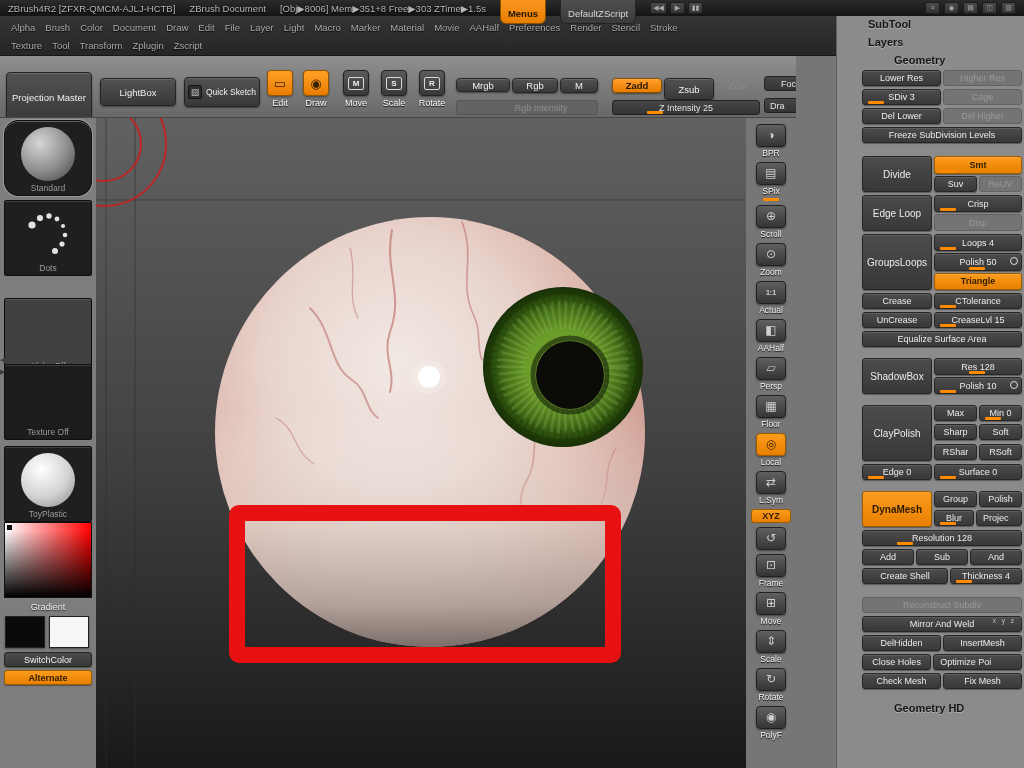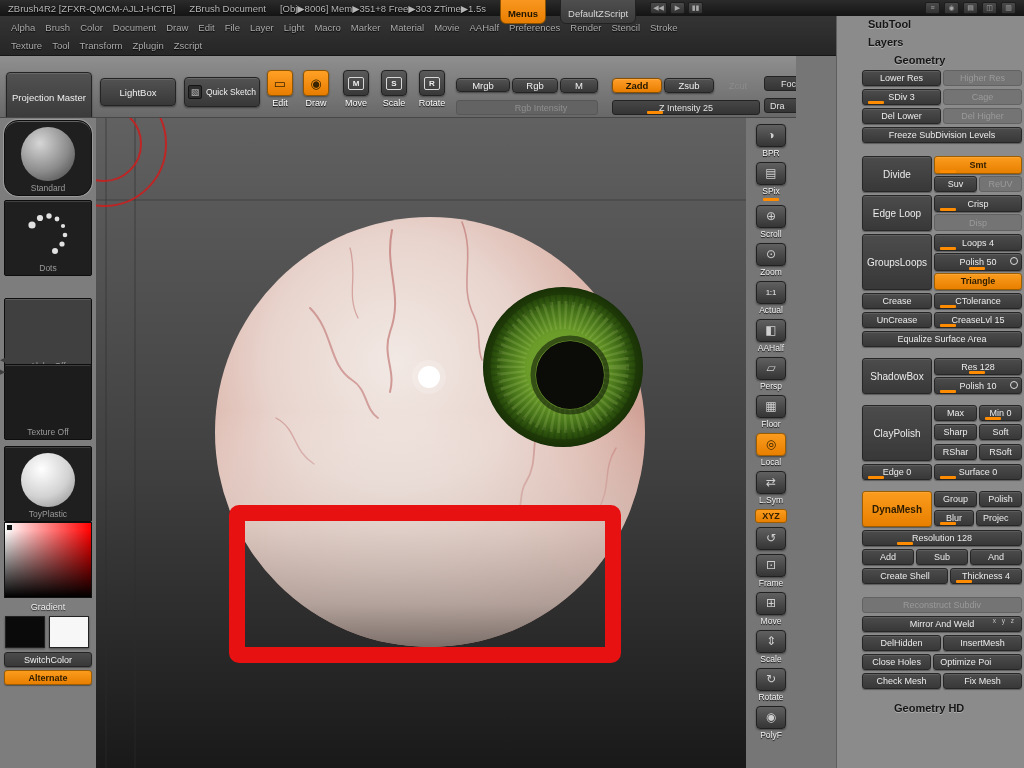--- a/index.html
+++ b/index.html
@@ -73,21 +73,21 @@
   
   .strip{position:absolute;left:746px;top:118px;width:50px;bottom:0;display:flex;flex-direction:column;align-items:center;
     padding-top:6px;gap:4px;z-index:5;}
   .sitem{display:flex;flex-direction:column;align-items:center;gap:1px;}
   .sic{width:30px;height:23px;background:linear-gradient(#606060,#353535);border:1px solid #212121;border-radius:4px;
     color:#cfcfcf;font-size:12px;line-height:21px;text-align:center;box-shadow:0 1px 2px rgba(0,0,0,.45);}
   .sic.small-text{font-size:7px;font-weight:bold;}
   .sic.orange{background:linear-gradient(#fb9c1e,#e87f00);color:#332000;border-color:#9c5c00;}
   .slb{font-size:8.5px;color:#f4f4f4;text-shadow:0 1px 1px #000;}
   .sbar{width:16px;height:3px;background:#ff8c00;border-radius:1px;margin-top:1px;}
-  .spill{width:32px;height:14px;background:linear-gradient(#fb9c1e,#e87f00);border:1px solid #9c5c00;border-radius:3px;
+  .spill{width:40px;height:14px;background:linear-gradient(#fb9c1e,#e87f00);border:1px solid #9c5c00;border-radius:3px;
     color:#332000;font-size:9px;font-weight:bold;text-align:center;line-height:12px;}
 
   
   .panel{position:absolute;left:836px;top:16px;width:188px;bottom:0;background:#8b8b8b;border-left:1px solid #5e5e5e;
     overflow:hidden;padding:4px 2px 0 6px;z-index:25;}
   .panel-inner{display:flex;flex-direction:column;gap:3px;padding-left:19px;}
   .phead{font-size:11px;font-weight:bold;color:#161616;text-shadow:0 1px 0 rgba(255,255,255,.3);padding:2px 0 1px 6px;}
   .phead.indent{padding-left:32px;}
   .phead.subclip{margin-top:-4px;}
   .pb{position:relative;height:16px;background:linear-gradient(#4c4c4c,#383838);border:1px solid #262626;border-radius:3px;
@@ -206,21 +206,21 @@
     </div>
 
     <div class="sh-btn" style="left:456px;top:22px;width:54px;height:14px;">Mrgb</div>
     <div class="sh-btn" style="left:512px;top:22px;width:46px;height:15px;">Rgb</div>
     <div class="sh-btn" style="left:560px;top:22px;width:38px;height:15px;">M</div>
     <div class="sh-slider disabled" style="left:456px;top:44px;width:142px;">
       <span>Rgb Intensity</span>
     </div>
 
     <div class="sh-btn" style="left:612px;top:22px;width:50px;height:15px;background:linear-gradient(#ff9e2a,#e87e00);border-color:#8a5200;color:#241700;font-weight:bold;">Zadd</div>
-    <div class="sh-btn" style="left:664px;top:22px;width:50px;height:15px;">Zsub</div>
+    <div class="sh-btn" style="left:664px;top:22px;width:50px;height:22px;">Zsub</div>
     <div class="sh-btn ghost" style="left:716px;top:22px;width:44px;height:15px;">Zcut</div>
     <div class="sh-slider" style="left:612px;top:44px;width:148px;">
       <span>Z Intensity 25</span>
       <i class="sh-ind" style="left:34px;"></i>
     </div>
 
     <div class="sh-slider" style="left:764px;top:20px;width:60px;justify-content:flex-start;padding-left:16px;">
       <span>Foc</span>
     </div>
     <div class="sh-slider" style="left:764px;top:42px;width:60px;justify-content:flex-start;padding-left:5px;">

